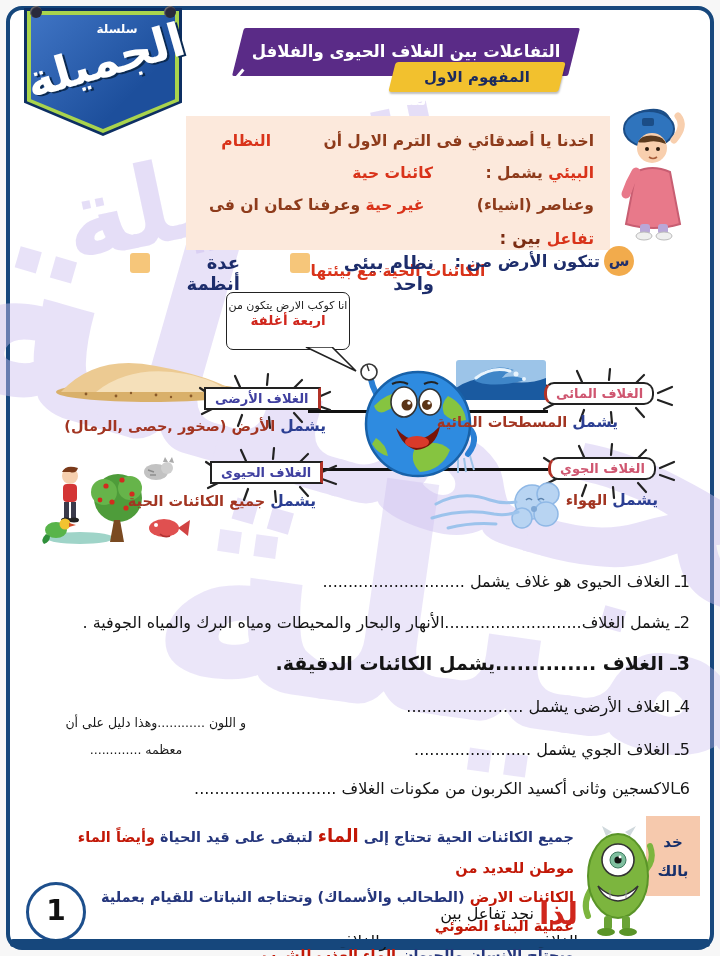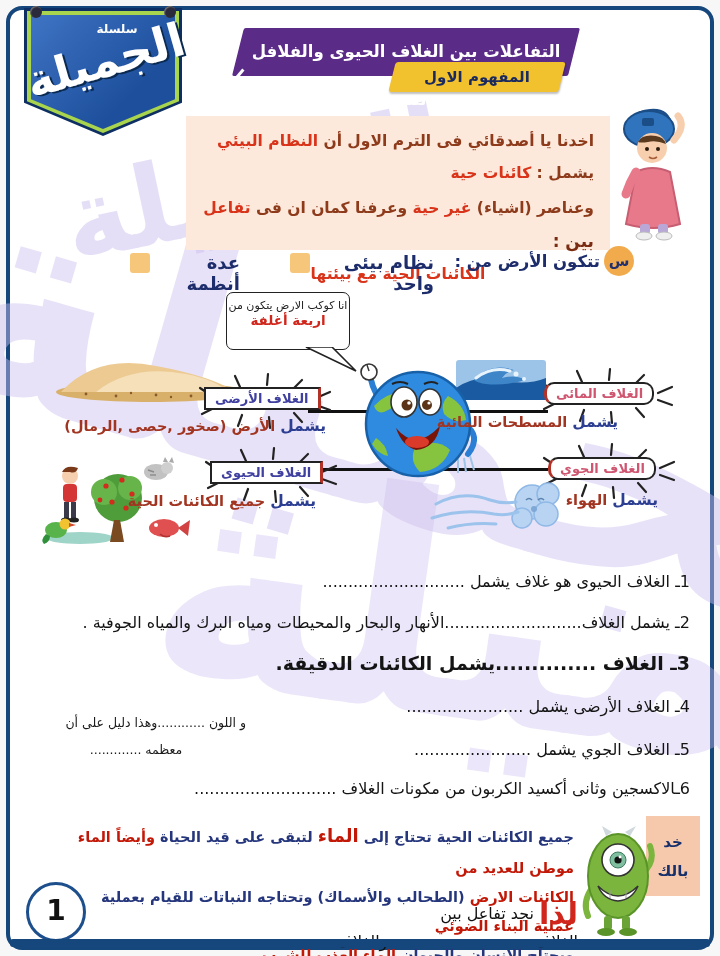--- a/index.html
+++ b/index.html
@@ -22,21 +22,21 @@
   .series-small{position:absolute;top:14px;left:0;right:0;text-align:center;color:#fff;font-size:12px;font-weight:bold;z-index:2;padding-left:28px;}
   .series-big{position:absolute;top:26px;left:0;right:0;text-align:center;color:#fff;font-size:46px;font-weight:bold;transform:rotate(-16deg);text-shadow:2px 2px 0 #0b2a52;z-index:2;}
   
   .banner{left:238px;top:28px;width:336px;height:48px;background:#5a2b87;transform:skewX(-14deg);z-index:3;border-radius:2px;}
   .banner .inner{position:absolute;inset:0;transform:skewX(14deg);color:#fff;font-weight:bold;font-size:16.5px;text-align:center;line-height:48px;direction:rtl;}
   .slash{position:absolute;height:3px;background:#fff;z-index:4;}
   .badge{left:392px;top:62px;width:170px;height:30px;background:#f2c12e;transform:skewX(-14deg);z-index:4;border-radius:3px;box-shadow:1px 2px 2px rgba(0,0,0,.25);}
   .badge .inner{position:absolute;inset:0;transform:skewX(14deg);color:#1b2a5e;font-weight:bold;font-size:15px;text-align:center;line-height:30px;direction:rtl;}
   
   .intro{left:186px;top:116px;width:424px;height:134px;background:#fce9dc;z-index:2;direction:rtl;text-align:right;padding:10px 16px;box-sizing:border-box;font-weight:bold;font-size:15.5px;line-height:2.05;}
-  .mr{color:#8e3b1b;} .rd{color:#d9331a;} .dk-bold{color:#7a2c12;font-size:17px;}
+  .mr{color:#8e3b1b;margin-left:47px;} .rd{color:#d9331a;} .dk-bold{color:#7a2c12;font-size:17px;}
   .intro .center{text-align:center;}
   
   .q-circle{left:604px;top:246px;width:30px;height:30px;border-radius:50%;background:#f2ab4c;color:#23306b;font-weight:bold;text-align:center;line-height:30px;font-size:15px;z-index:2;}
   .navy{color:#1d2d6b;font-weight:bold;}
   .q-text{left:452px;top:252px;width:148px;direction:rtl;font-size:16.5px;z-index:2;}
   .opt-label{top:252px;direction:rtl;font-size:18px;z-index:2;}
   .opt-box{top:253px;width:20px;height:20px;background:#f6c67a;border-radius:3px;z-index:2;}
   
   .instruction{left:330px;top:302px;width:304px;direction:rtl;text-align:right;color:#cf4a0c;font-weight:bold;font-size:17.5px;border-bottom:2.5px solid #2e2e2e;padding-bottom:8px;z-index:2;}
   

